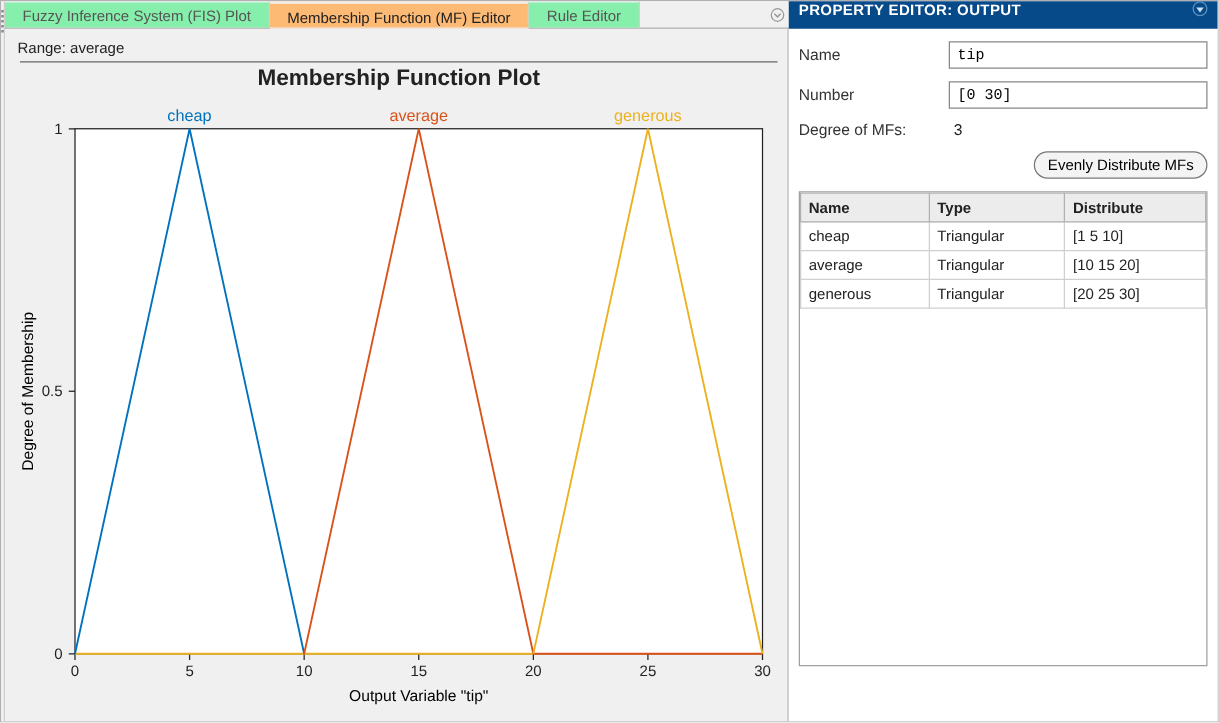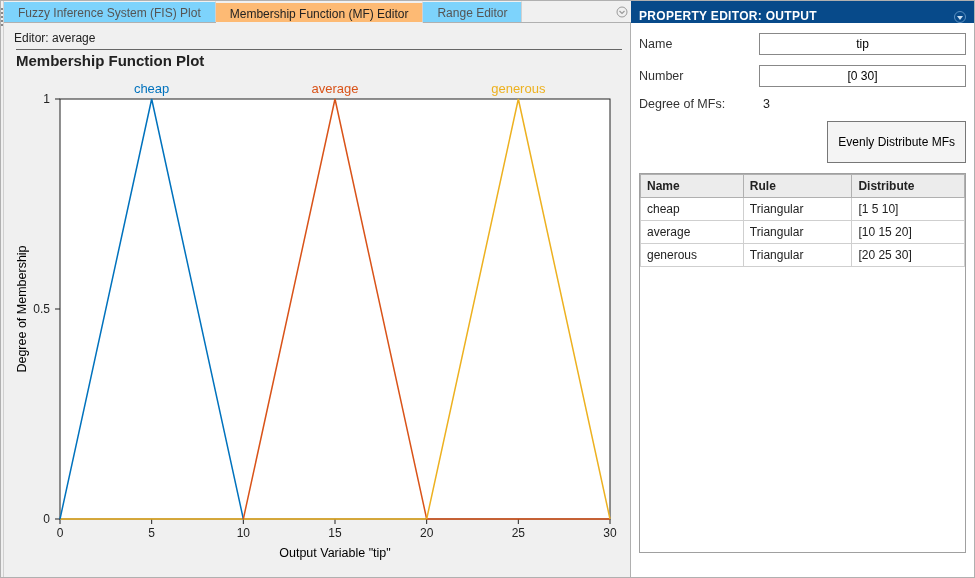--- a/index.html
+++ b/index.html
@@ -48,21 +48,21 @@
     display: flex;
     align-items: stretch;
     height: 22px;
     background: #f0f0f0;
     border-bottom: 1px solid #b0b0b0;
   }
   .tab {
     padding: 3px 14px 0 14px;
     border-right: 1px solid #d0d0d0;
     border-top: 1px solid #f0f0f0;
-    background: #7dd3fc;
+    background: #86efac;
     color: #555;
     cursor: pointer;
     font-size: 12px;
     line-height: 16px;
   }
   .tab.active {
     background: #fdba74;
     border-top: 2px solid #f0f0f0;
     border-bottom: 1px solid #f0f0f0;
     margin-bottom: -1px;
@@ -80,22 +80,23 @@
     padding: 8px 10px 4px 10px;
     font-size: 12px;
   }
   .plot-wrap {
     flex: 1;
     margin: 0 8px 8px 8px;
     background: #f0f0f0;
     position: relative;
   }
   .plot-title {
+    text-align: center;
     font-weight: bold;
-    font-size: 15px;
+    font-size: 18px;
     padding: 2px 0 0 0;
     border-top: 1px solid #666;
     margin: 0 4px;
   }
   svg.plot { display:block; }
   .axis text { font-size: 12px; fill: #222; }
   .axis line, .axis path { stroke: #222; stroke-width: 1; }
   .mf-label { font-size: 13px; }
 
   
@@ -105,21 +106,21 @@
     flex-direction: column;
     background: #fff;
   }
   .pe-header {
     height: 22px;
     background: #074a8a;
     color: #fff;
     font-weight: bold;
     font-size: 12px;
     display: flex;
-    align-items: flex-end;
+    align-items: flex-start;
     padding: 0 8px;
     justify-content: space-between;
     letter-spacing: 0.3px;
   }
   .pe-header .circ {
     width: 12px; height: 12px;
     border: 1px solid #5a8fc0;
     border-radius: 50%;
     position: relative;
   }
@@ -144,36 +145,35 @@
   .prop-row label {
     width: 120px;
     font-size: 12.5px;
     color: #333;
   }
   .prop-row input[type="text"] {
     flex: 1;
     height: 22px;
     padding: 2px 6px;
     border: 1px solid #888;
-    font-family: Liberation Sans, sans-serif;
-    font-size: 12px;
-    text-align: center;
+    font-family: Liberation Mono, monospace;
+    font-size: 12px;
   }
   .prop-row .static {
     font-size: 12.5px;
     padding-left: 4px;
   }
   .btn-row {
     display: flex; justify-content: flex-end;
   }
   .btn {
     border: 1px solid #777;
     background: #f4f4f4;
-    border-radius: 0;
-    padding: 13px 10px;
+    border-radius: 11px;
+    padding: 3px 10px;
     font-size: 12px;
     cursor: pointer;
   }
   .mf-table {
     border: 1px solid #a0a0a0;
     border-collapse: collapse;
     width: 100%;
     font-size: 12px;
   }
   .mf-table th {
@@ -206,32 +206,32 @@
         <span></span>
         <span></span>
         <span></span>
         <span></span>
     </div>
     <div class="left-inner">
 
       <div class="tabbar">
         <div class="tab">Fuzzy Inference System (FIS) Plot</div>
         <div class="tab active">Membership Function (MF) Editor</div>
-        <div class="tab">Range Editor</div>
+        <div class="tab">Rule Editor</div>
         <div class="tab-filler"></div>
         <div class="tab-actions">
           <svg width="12" height="12" viewBox="0 0 12 12">
             <circle cx="6" cy="6" r="5" fill="none" stroke="#9a9a9a" stroke-width="1"></circle>
             <path d="M3.5 5 L6 7.5 L8.5 5" fill="none" stroke="#9a9a9a" stroke-width="1.2"></path>
           </svg>
         </div>
       </div>
 
       <div class="system-row">
-        <span>Editor:</span>
+        <span>Range:</span>
         <span>average</span>
       </div>
 
       <div class="plot-wrap">
         <div class="plot-title">Membership Function Plot</div>
 
         <svg class="plot" width="614" height="500" viewBox="0 0 614 500">
 
           <g transform="translate(48,30)">
 
@@ -309,21 +309,21 @@
 
       <div class="btn-row">
         <button class="btn">Evenly Distribute MFs</button>
       </div>
 
       <div class="mf-table-wrap">
         <table class="mf-table">
           <thead>
             <tr>
               <th>Name</th>
-              <th>Rule</th>
+              <th>Type</th>
               <th>Distribute</th>
             </tr>
           </thead>
           <tbody>
             <tr>
               <td>cheap</td>
               <td>Triangular</td>
               <td>[1 5 10]</td>
             </tr>
             <tr>

